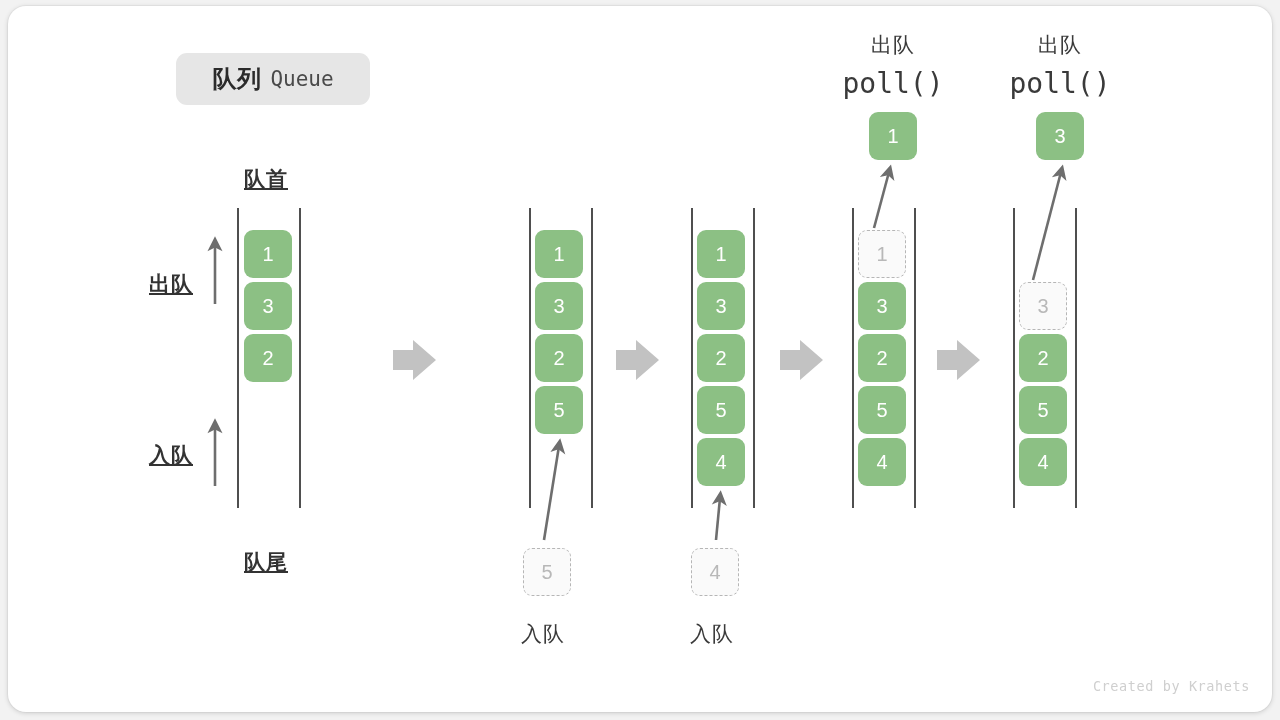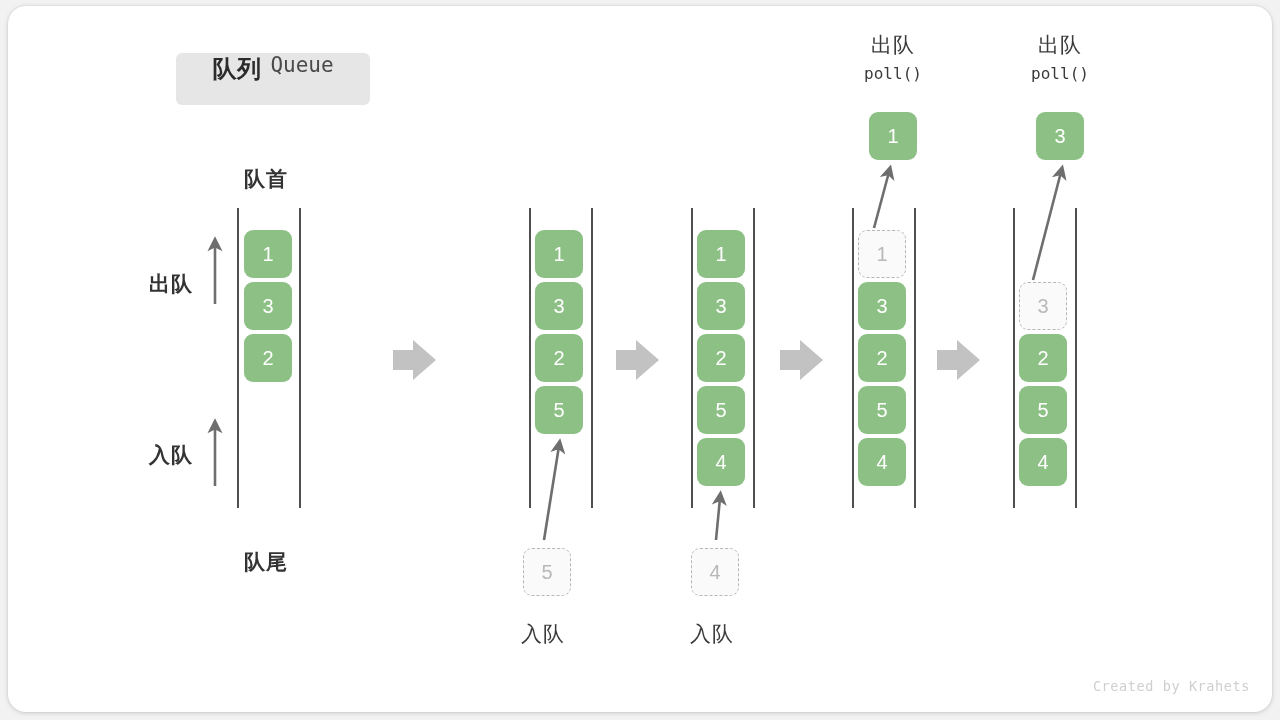--- a/index.html
+++ b/index.html
@@ -32,41 +32,41 @@
   }
 
   
   .title-chip {
     position: absolute;
     left: 168px;
     top: 47px;
     width: 194px;
     height: 52px;
     background: #e6e6e6;
-    border-radius: 6px;
+    border-radius: 11px;
     display: flex;
-    align-items: flex-start;
+    align-items: center;
     justify-content: center;
     gap: 9px;
     white-space: nowrap;
   }
   .title-cn {
     font-size: 24px;
     font-weight: bold;
     color: #2b2b2b;
     letter-spacing: 0.5px;
   }
   .title-en {
     font-family: "DejaVu Sans Mono", monospace;
     font-size: 21px;
     color: #4a4a4a;
   }
 
   
-  .abs { position: absolute; white-space: nowrap; }
+  .abs { position: absolute; white-space: nowrap; text-decoration: underline; }
 
   .hdr-label {
     font-size: 21px;
     font-weight: bold;
     color: #333333;
     letter-spacing: 1px;
   }
   .side-label {
     font-size: 21px;
     font-weight: bold;
@@ -83,21 +83,21 @@
   }
   .op-caption .op-cn {
     display: block;
     font-size: 21px;
     color: #3a3a3a;
     letter-spacing: 1px;
   }
   .op-caption .op-code {
     display: block;
     font-family: "DejaVu Sans Mono", monospace;
-    font-size: 16px;
+    font-size: 28px;
     color: #3a3a3a;
   }
   .op-code .arg { color: #4e9a51; font-weight: bold; }
 
   
   .rail {
     position: absolute;
     width: 1.6px;
     background: #4f4f4f;
   }

